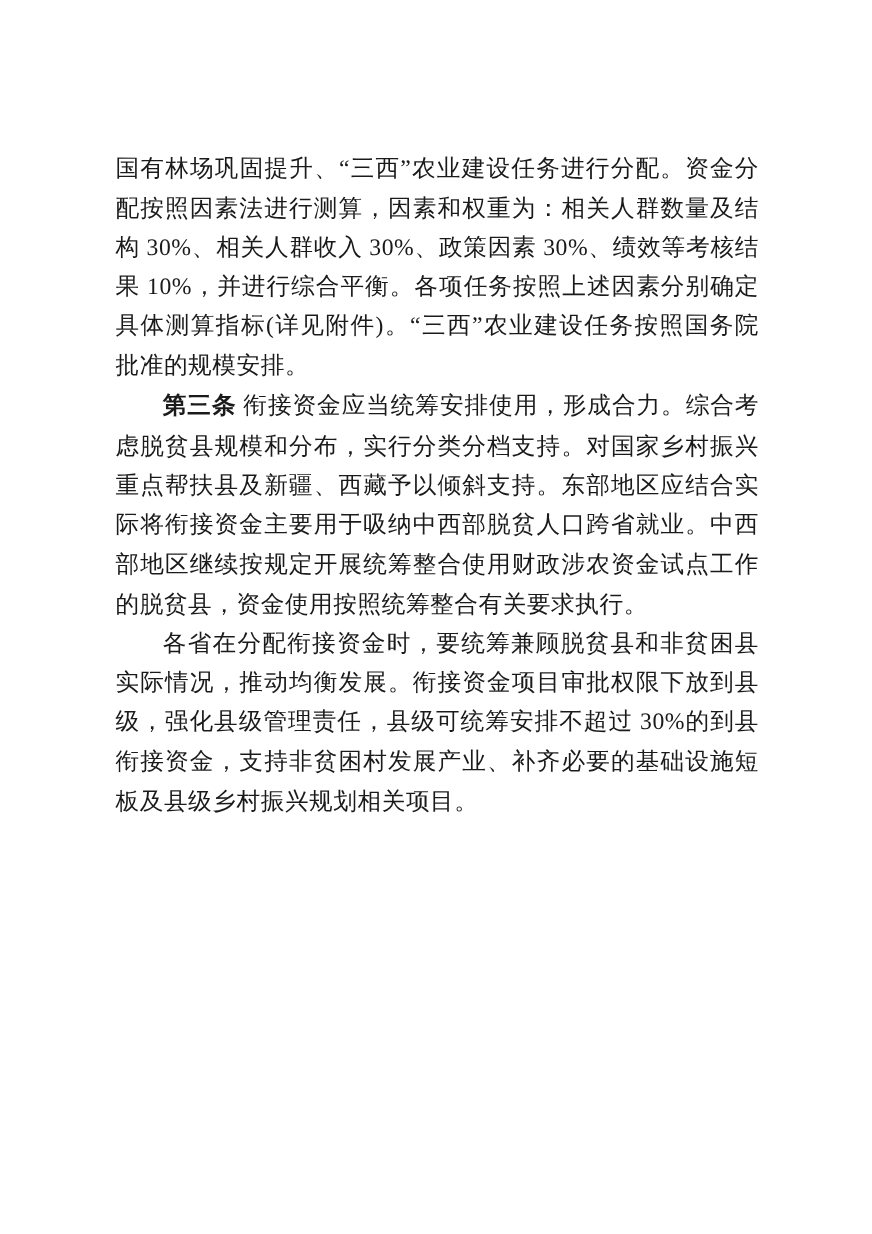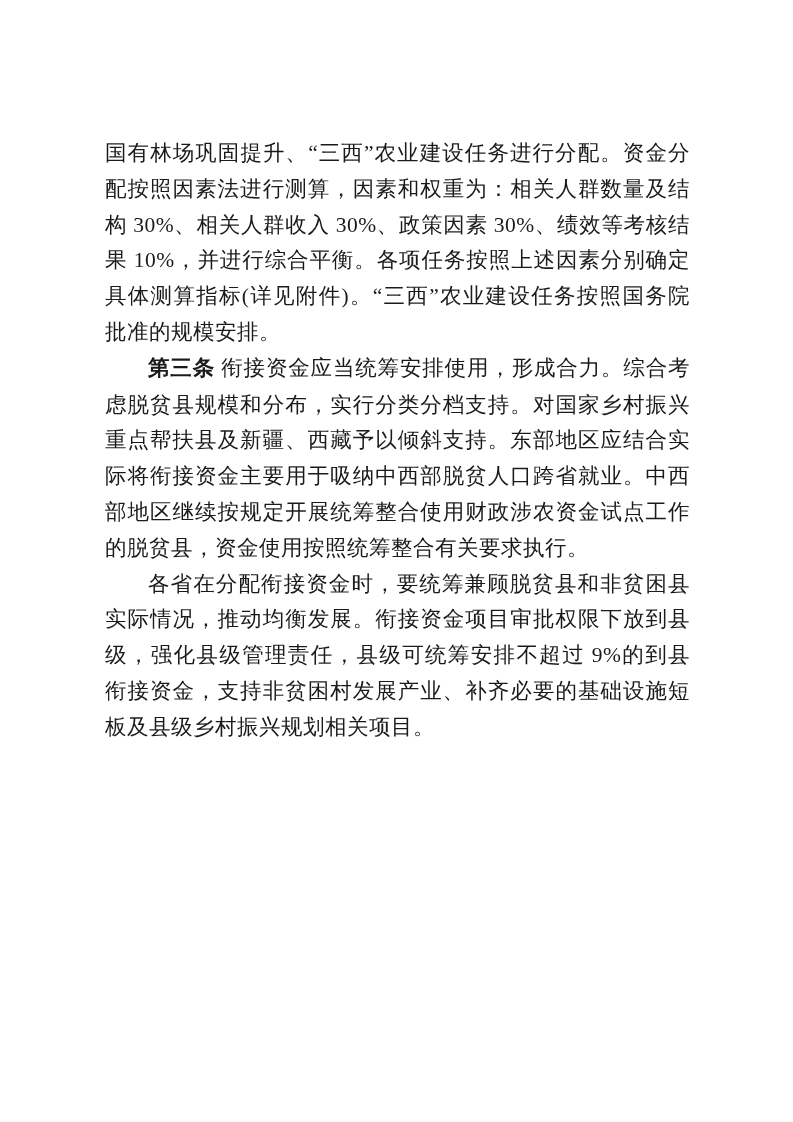--- a/index.html
+++ b/index.html
@@ -53,21 +53,21 @@
 </head>
 <body>
 
 <div class="page">
   <div class="content">
 
     <p class="para"><span>国有林场巩固提升、“三西”农业建设任务进行分配。资金分配按照因素法进行测算，因素和权重为：相关人群数量及结构 30%、相关人群收入 30%、政策因素 30%、绩效等考核结果 10%，并进行综合平衡。各项任务按照上述因素分别确定具体测算指标(详见附件)。“三西”农业建设任务按照国务院批准的规模安排。</span></p>
 
     <p class="para indent"><span class="term">第三条</span><span> 衔接资金应当统筹安排使用，形成合力。综合考虑脱贫县规模和分布，实行分类分档支持。对国家乡村振兴重点帮扶县及新疆、西藏予以倾斜支持。东部地区应结合实际将衔接资金主要用于吸纳中西部脱贫人口跨省就业。中西部地区继续按规定开展统筹整合使用财政涉农资金试点工作的脱贫县，资金使用按照统筹整合有关要求执行。</span></p>
 
-    <p class="para indent"><span>各省在分配衔接资金时，要统筹兼顾脱贫县和非贫困县实际情况，推动均衡发展。衔接资金项目审批权限下放到县级，强化县级管理责任，县级可统筹安排不超过 9%的到县衔接资金，支持非贫困村发展产业、补齐必要的基础设施短板及县级乡村振兴规划相关项目。</span></p>
+    <p class="para indent"><span>各省在分配衔接资金时，要统筹兼顾脱贫县和非贫困县实际情况，推动均衡发展。衔接资金项目审批权限下放到县级，强化县级管理责任，县级可统筹安排不超过 30%的到县衔接资金，支持非贫困村发展产业、补齐必要的基础设施短板及县级乡村振兴规划相关项目。</span></p>
 
 
   </div>
 
   <div class="footer">
     <span class="pagenum">74</span>
   </div>
 </div>
 
 </body></html>

